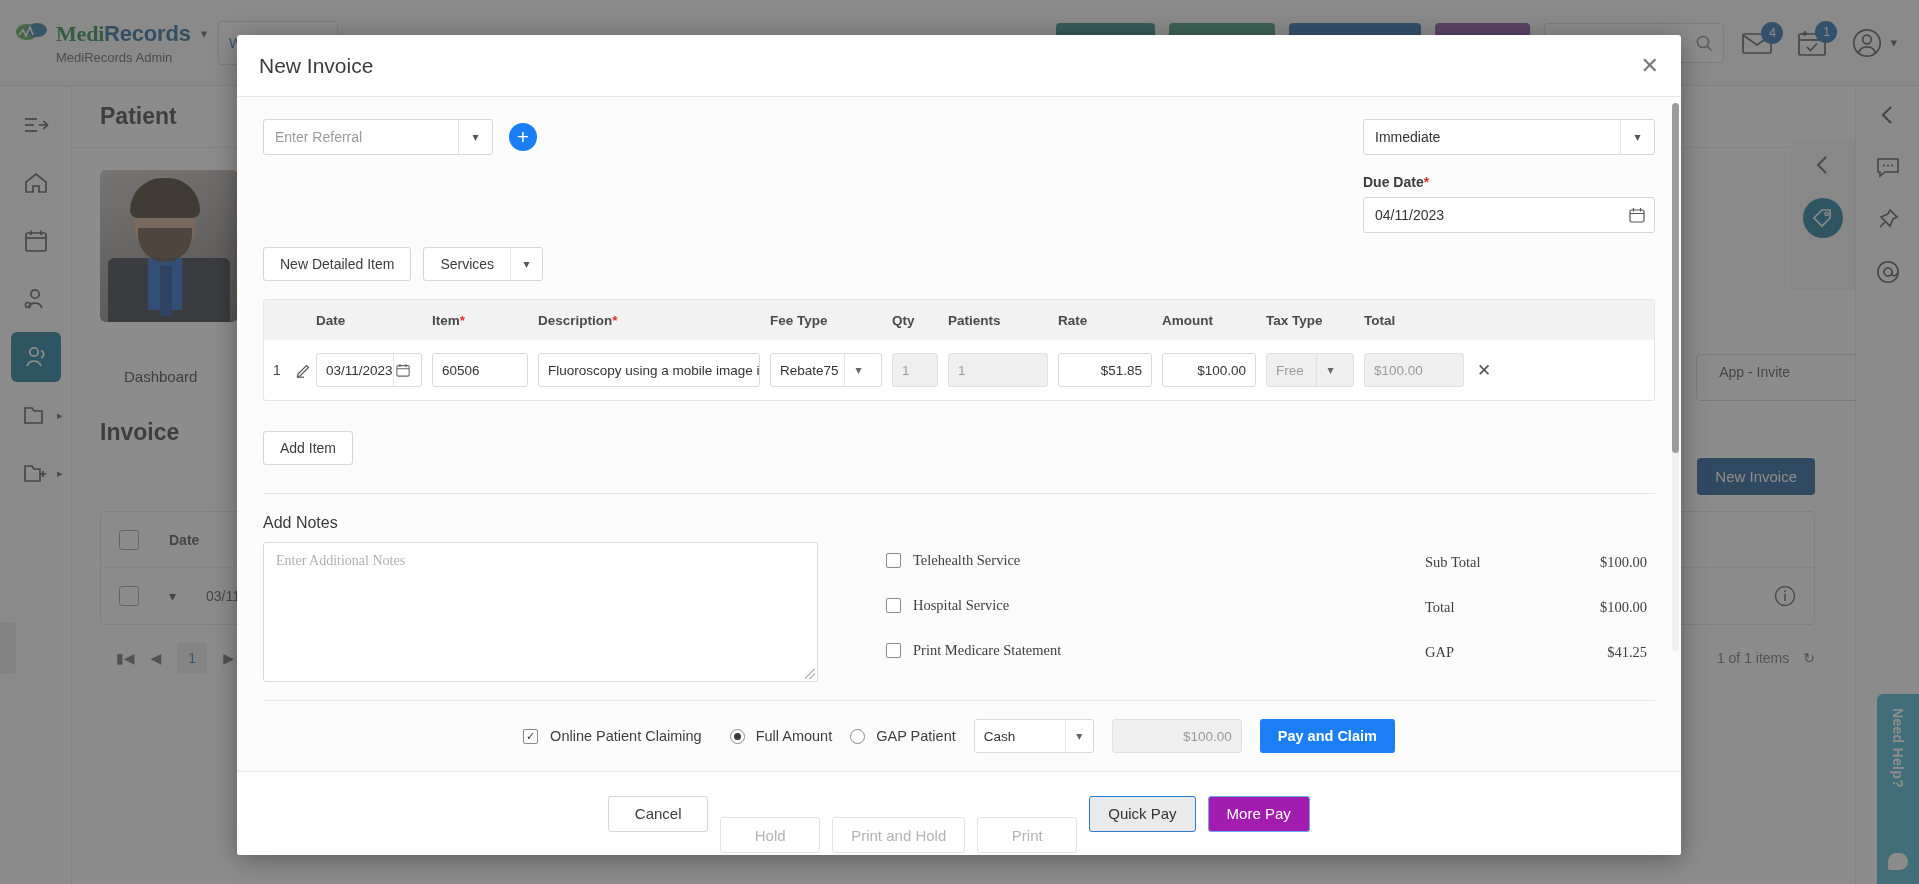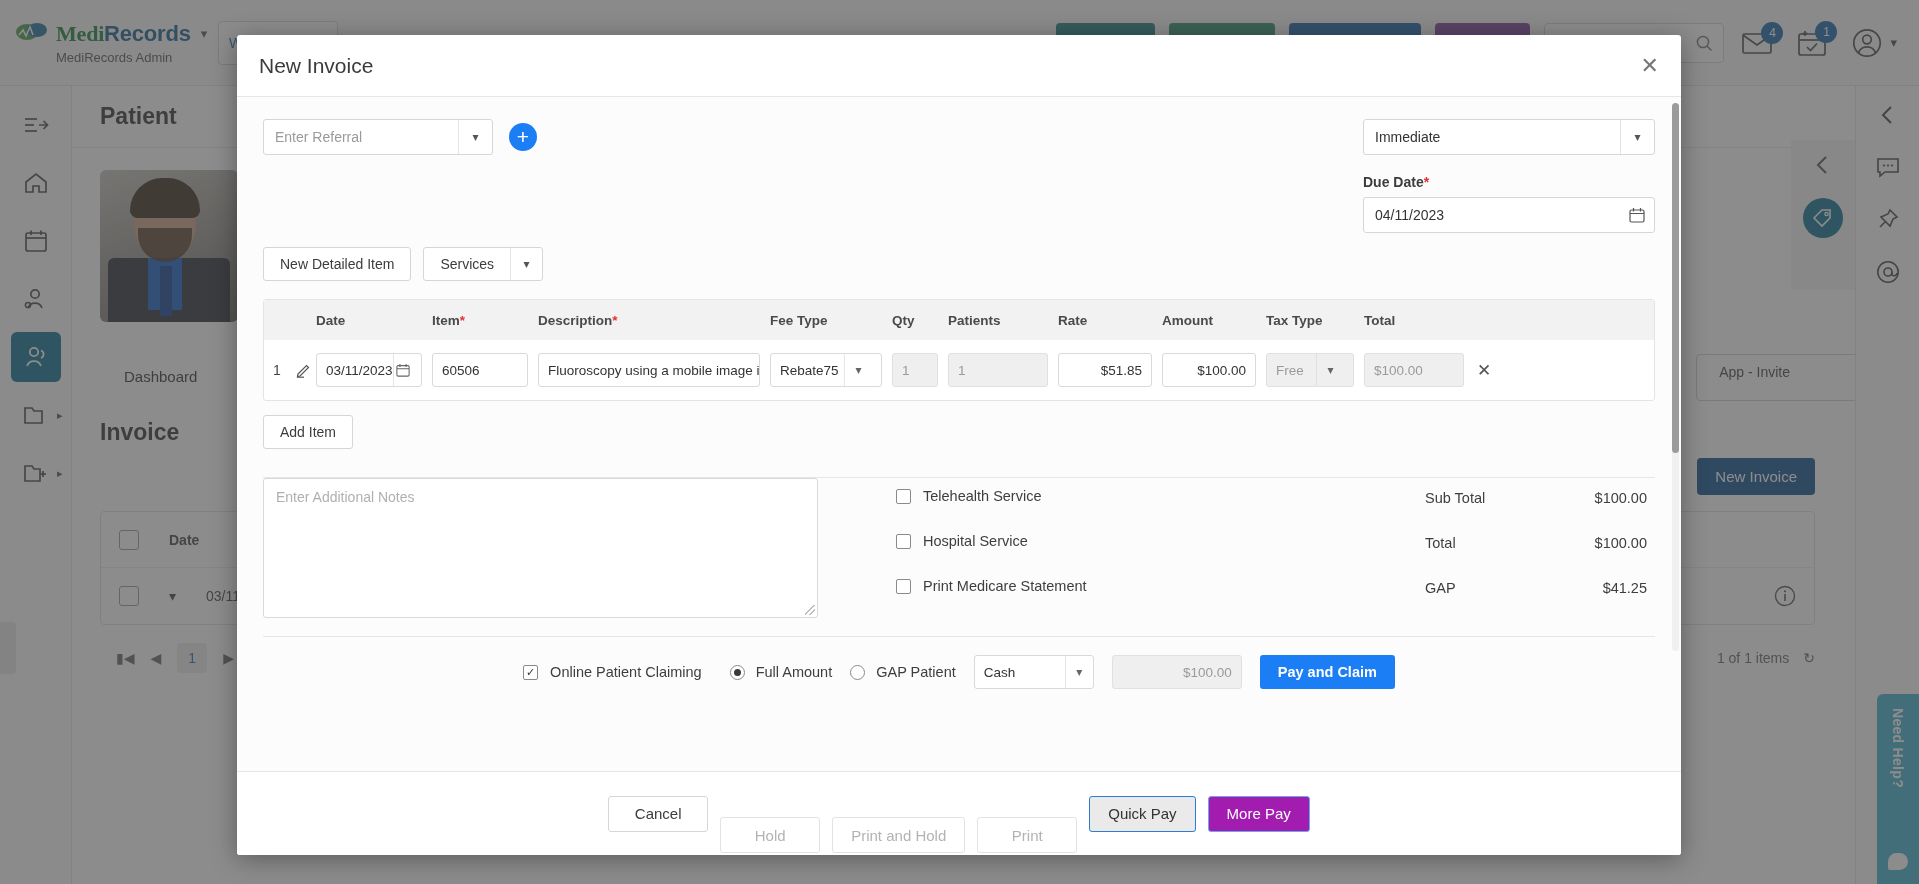--- a/index.html
+++ b/index.html
@@ -203,26 +203,26 @@
     display:flex; align-items:center; padding:0 9px; font-size:13.5px; color:#333; overflow:hidden; white-space:nowrap;
   }
   .fld.dis { background:#efefef; color:#9a9a9a; border-color:#e0e0e0; }
   .fld.r { justify-content:flex-end; }
   .fld .cap { margin-left:auto; display:flex; align-items:center; justify-content:center;
               width:28px; height:100%; border-left:1px solid #e6e6e6; color:#666; font-size:12px; padding-left:0;}
   .fld .cap.nb { border-left:1px solid #e0e0e0; }
 
   .additem-wrap { padding:0 0 16px 0; }
   .btn-additem { height:34px;border:1px solid #d6d6d6;border-radius:3px;background:#fff;color:#3c3c3c;
-                 font-size:14px;display:inline-flex;align-items:center;padding:0 16px; margin-top:14px;}
+                 font-size:14px;display:inline-flex;align-items:center;padding:0 16px; margin-top:30px;}
 
   .divider { height:1px; background:#e6e6e6; margin:12px 0 0 0; }
 
   .notes-title { font-size:16px; color:#3a3a3a; margin:20px 0 10px 0; }
-  .lower-row { display:flex; gap:10px; }
+  .lower-row { display:flex; gap:0;font-family:Liberation Serif, serif; }
   .notes-area {
     width:555px; height:140px; border:1px solid #d9d9d9; border-radius:3px; background:#fff;
     padding:10px 12px; font-size:14px; color:#b0b0b0; position:relative;
   }
   .resize-grip { position:absolute; right:2px; bottom:2px; width:10px;height:10px;
     background:linear-gradient(135deg,transparent 45%,#bdbdbd 45%,#bdbdbd 55%,transparent 55%,transparent 70%,#bdbdbd 70%,#bdbdbd 80%,transparent 80%);}
 
   .checks-col { padding-left:68px; padding-top:2px; }
   .chk-row { display:flex; align-items:center; gap:12px; height:32px; margin-bottom:13px; }
   .chk { width:15px;height:15px;border:1px solid #8a8a8a;border-radius:2px;background:#fff;
@@ -636,20 +636,21 @@
           <div class="c-del">✕</div>
         </div>
       </div>
 
       <div class="additem-wrap">
         <div class="btn-additem">Add Item</div>
       </div>
 
       <div class="divider"></div>
 
+      <div class="notes-title">Add Notes</div>
 
       <div class="lower-row">
         <div class="notes-area">
           <span>Enter Additional Notes</span>
           <span class="resize-grip"></span>
         </div>
 
         <div class="checks-col">
           <div class="chk-row">
             <span class="chk"></span>

